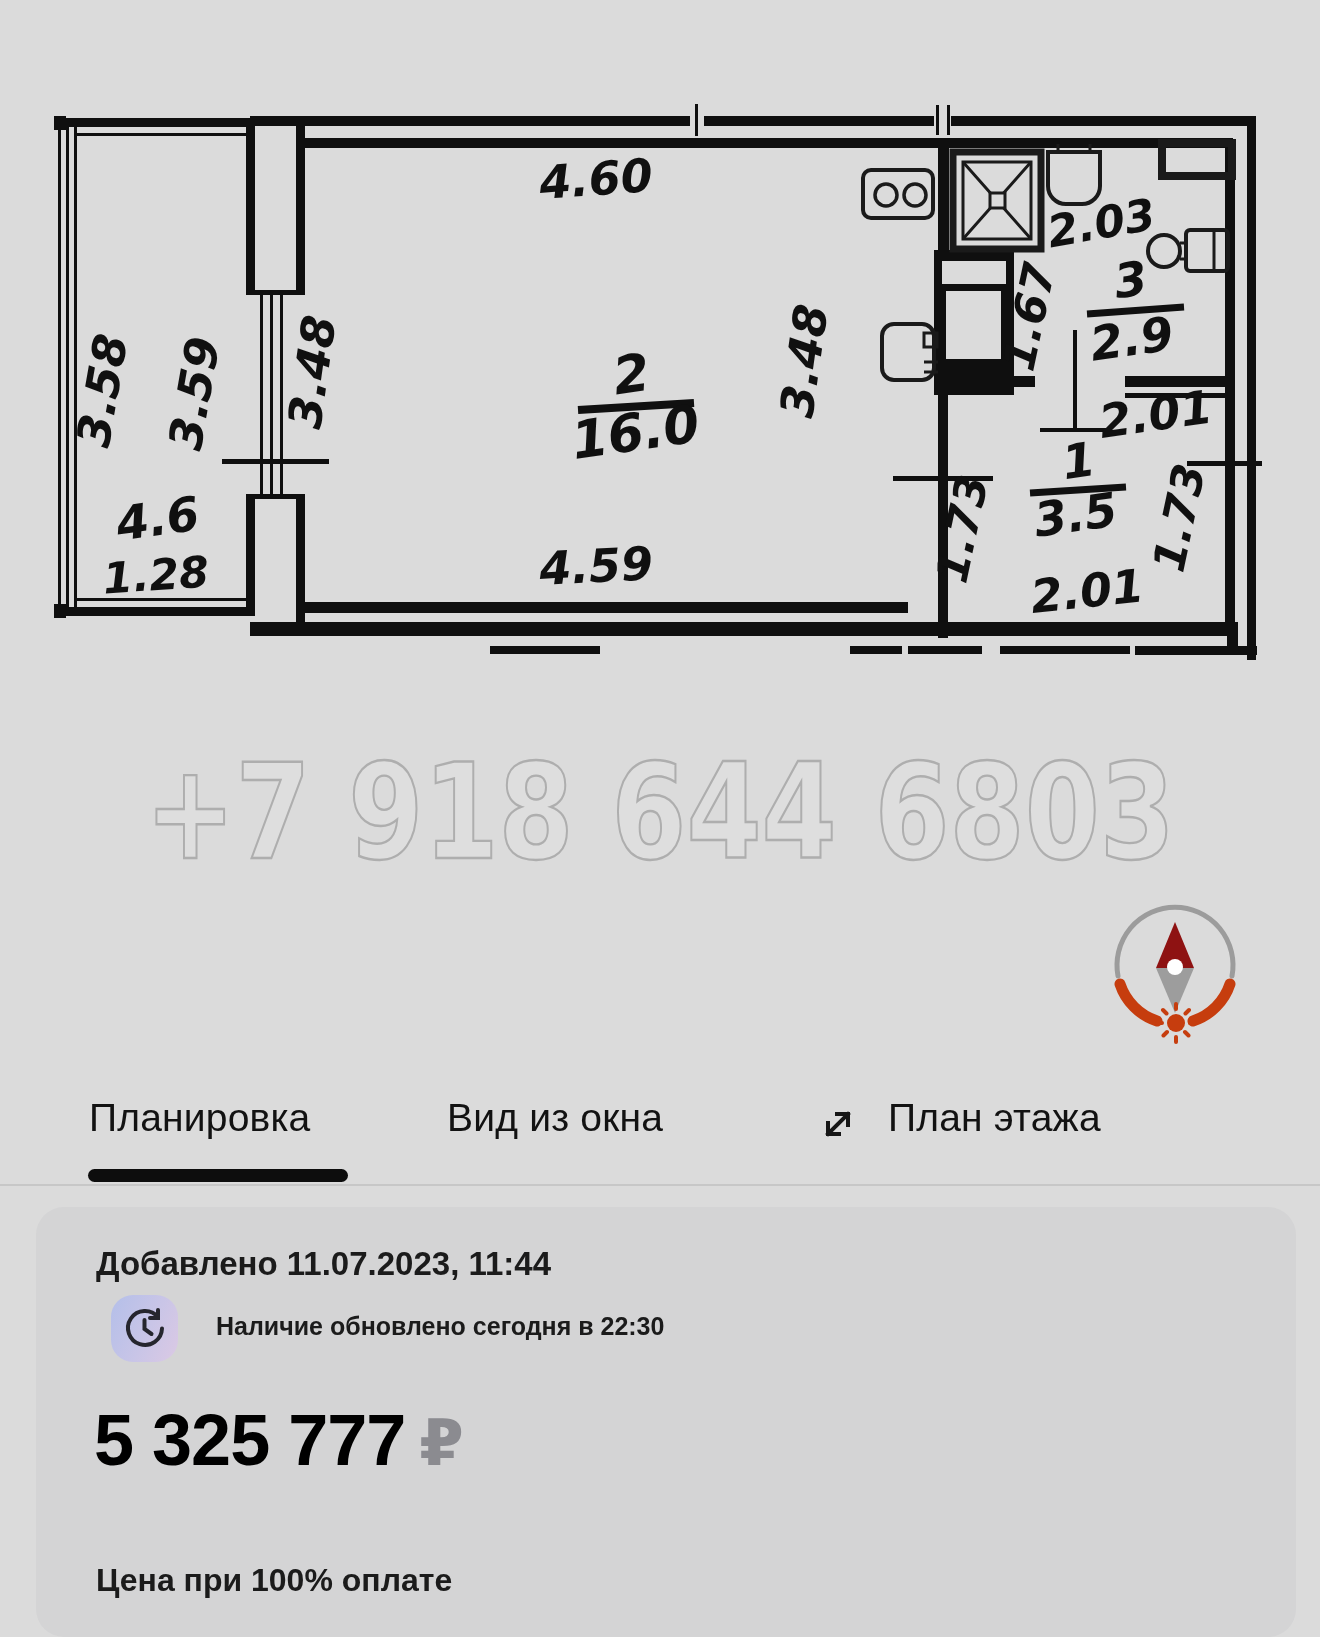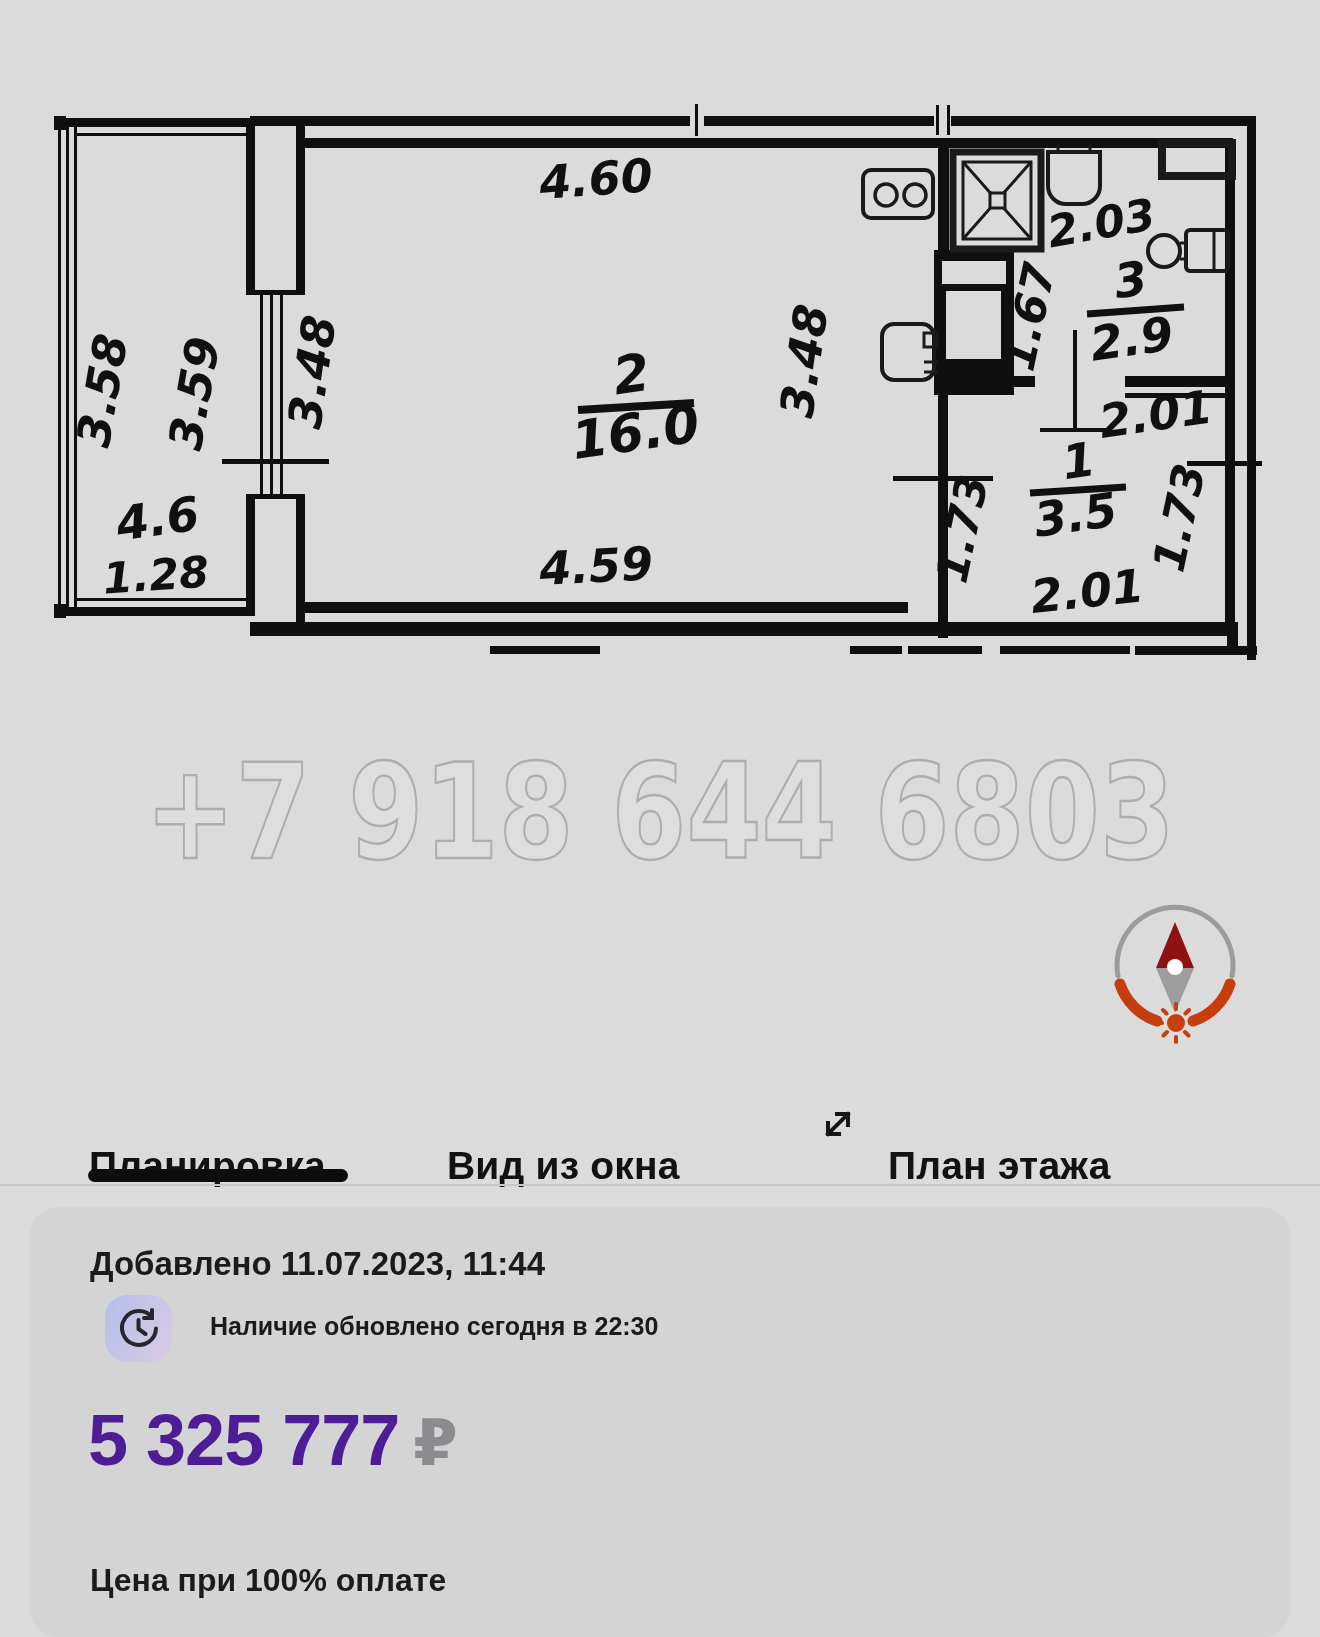--- a/index.html
+++ b/index.html
@@ -8,51 +8,51 @@
     background:#dbdbdb;
     font-family:"Liberation Sans","DejaVu Sans",sans-serif;
     -webkit-font-smoothing:antialiased;
   }
   .plan-area{position:absolute;left:0;top:0;width:1320px;height:1050px;}
   .plan-area svg{display:block;}
 
   
   .tabs{position:absolute;left:0;top:1088px;width:1320px;height:70px;}
   .tab{
-    position:absolute;top:8px;font-size:39px;font-weight:700;color:#121212;
-    letter-spacing:.2px;white-space:nowrap;cursor:pointer;margin-top:48px;
+    position:absolute;top:8px;font-size:39px;font-weight:400;color:#121212;
+    letter-spacing:.2px;white-space:nowrap;cursor:pointer;
   }
   .tab-planirovka{left:89px;}
   .tab-vid{left:447px;}
   .tab-plan-etazha{left:888px;}
   .expand-ic{position:absolute;left:816px;top:14px;width:44px;height:44px;cursor:pointer;}
   .tab-underline{
     position:absolute;left:88px;top:1169px;width:260px;height:13px;
     border-radius:7px;background:#0d0d0d;
   }
   .divider{position:absolute;left:0;top:1184px;width:1320px;height:2px;background:#c7c7c7;}
 
   
   .card{
-    position:absolute;left:30px;top:1207px;width:1260px;height:430px;
+    position:absolute;left:36px;top:1207px;width:1260px;height:430px;
     background:#d4d4d5;border-radius:28px;
   }
   .added{
     position:absolute;left:60px;top:38px;font-size:33px;font-weight:700;color:#1b1b1b;
   }
   .avail-icon{
     position:absolute;left:75px;top:88px;width:67px;height:67px;border-radius:22px;
     background:linear-gradient(115deg,#b4bfe9 0%,#c9c5e7 55%,#dbc9e4 100%);
   }
   .avail-icon svg{position:absolute;left:12px;top:12px;}
   .avail-text{
     position:absolute;left:180px;top:105px;font-size:25px;font-weight:700;color:#1b1b1b;
   }
   .price-row{position:absolute;left:58px;top:192px;white-space:nowrap;}
-  .price-val{font-size:72px;font-weight:900;letter-spacing:-1px;color:#4c1d95;}
+  .price-val{font-size:72px;font-weight:900;letter-spacing:-1px;color:#000000;}
   .price-cur{font-size:64px;font-weight:700;color:#8b8b90;margin-left:14px;
              font-family:"DejaVu Sans","Liberation Sans",sans-serif;}
   .price-note{
     position:absolute;left:60px;top:335px;font-size:32px;font-weight:700;color:#1b1b1b;margin-top:20px;
   }
 
   
   .dim{
     font-family:"DejaVu Sans","Liberation Sans",sans-serif;
     font-style:italic;font-weight:700;fill:#101010;

